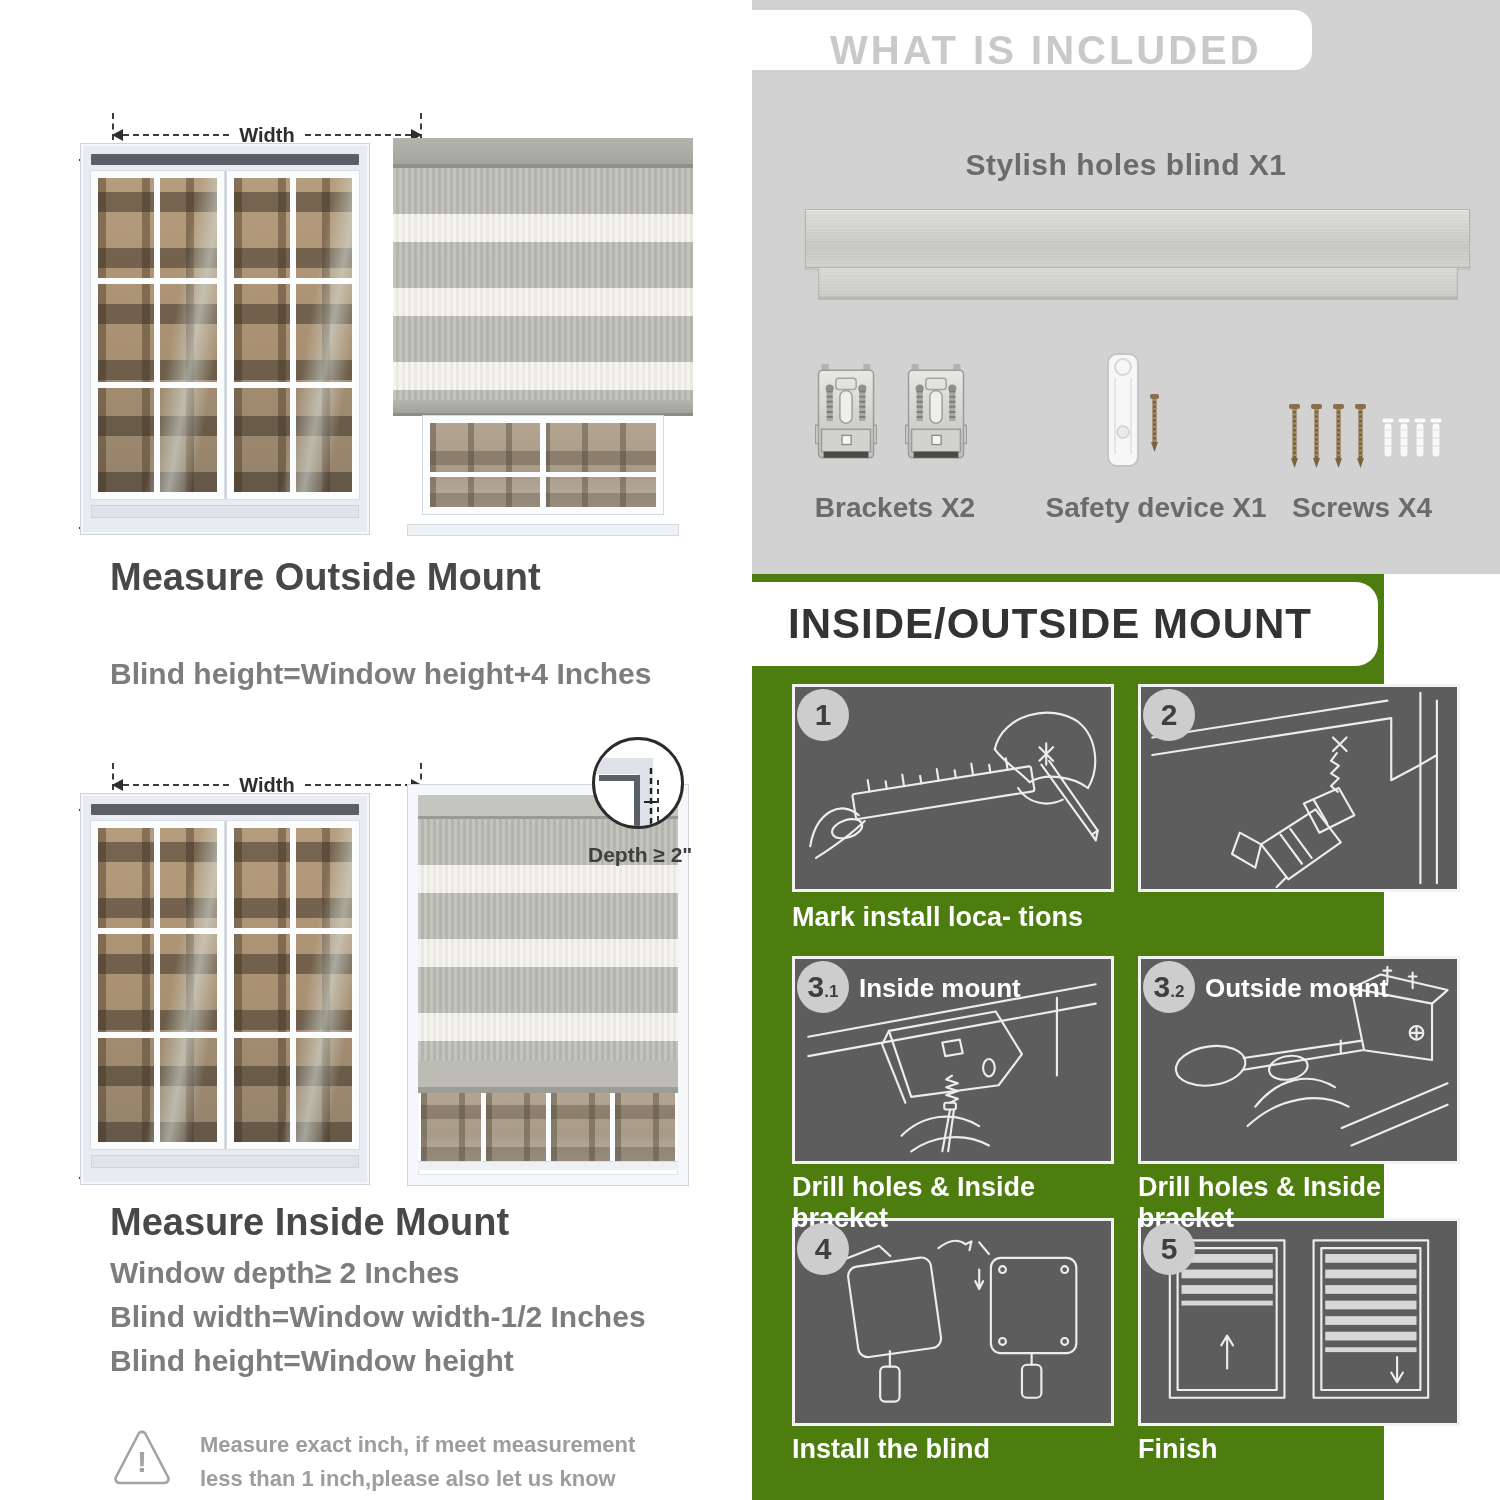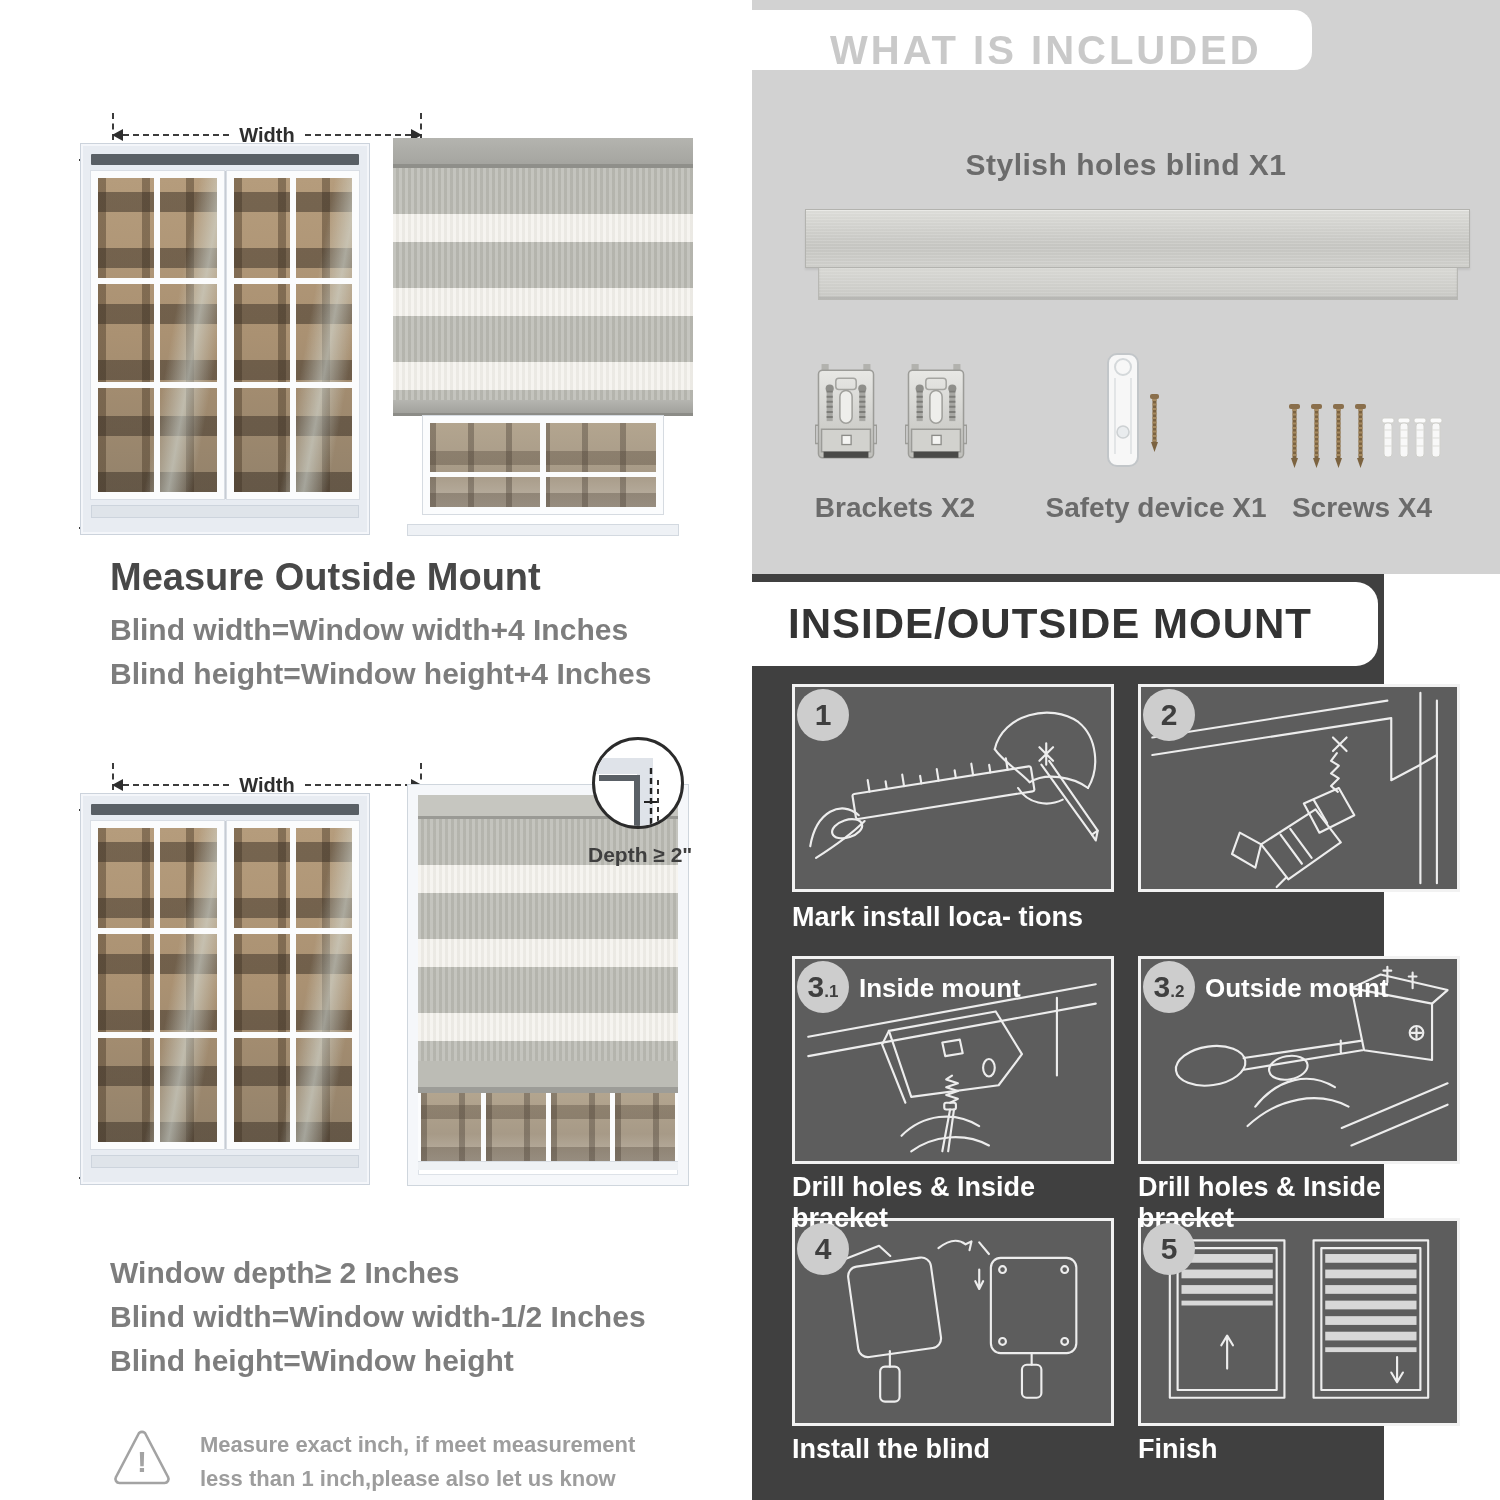--- a/index.html
+++ b/index.html
@@ -124,21 +124,21 @@
   .rail-bottom{position:absolute;left:66px;top:268px;width:640px;height:32px;
     background-image:repeating-linear-gradient(180deg, rgba(255,255,255,.12) 0 1px, rgba(0,0,0,0) 1px 3px),
       linear-gradient(180deg,#d8d8d4,#c8c8c4);
     border:1px solid #b8b8b4;border-top:none;box-shadow:inset 0 -2px 2px rgba(0,0,0,.12);}
   .item{position:absolute;}
   .item-label{position:absolute;top:492px;font-size:28px;font-weight:bold;color:#6b6b6b;text-align:center;}
   .lab-brackets{left:28px;width:230px;}
   .lab-safety{left:286px;width:236px;}
   .lab-screws{left:520px;width:180px;}
 
-  .mount{position:absolute;left:0;top:574px;width:632px;height:926px;background:#404040;}
+  .mount{position:absolute;left:0;top:574px;width:632px;height:926px;background:#4d7c0f;}
   .pill-title{
     position:absolute;left:0;top:8px;width:626px;height:84px;background:#fff;
     border-radius:0 22px 22px 0;color:#333;font-size:42px;font-weight:bold;
     letter-spacing:1px;line-height:84px;padding-left:36px;
   }
   .panel{position:absolute;width:322px;height:208px;border:3px solid #f2f2f2;background:#5d5d5d;}
   .p1,.p3,.p5{left:40px;}
   .p2,.p4,.p6{left:386px;}
   .r1{top:110px;} .r2{top:382px;} .r3{top:644px;}
   .panel svg{position:absolute;left:0;top:0;width:100%;height:100%;}
@@ -197,21 +197,20 @@
       <div class="rail"></div>
       <div class="under1 photo2">
         <div class="vbar"></div>
           <div class="hbar"></div>
       </div>
       <div class="sill1"></div>
     </div>
   </div>
 
   <div class="sec-title" style="top:556px;">Measure Outside Mount</div>
-  <div class="rule" style="top:613px;">Blind width=Window width+4 Inches</div>
   <div class="rule" style="top:657px;">Blind height=Window height+4 Inches</div>
 
   <div class="figure fig2">
     <div class="tickv t1"></div>
     <div class="tickv t2"></div>
     <div class="meas-w">
       <span class="arr left"></span>
       <span class="dash"></span>
       <span class="lbl">Width</span>
       <span class="dash"></span>
@@ -258,20 +257,21 @@
         <path d="M-4,26 H50 V90" stroke="#dfe3e9" stroke-width="16" fill="none"></path>
         <path d="M4,38 H42 V90" stroke="#5a6066" stroke-width="6" fill="none"></path>
         <line x1="56" y1="28" x2="56" y2="86" stroke="#222" stroke-width="2.4" stroke-dasharray="6 4"></line>
         <line x1="63" y1="40" x2="63" y2="86" stroke="#222" stroke-width="1.8" stroke-dasharray="5 4"></line>
         <line x1="49" y1="62" x2="62" y2="62" stroke="#222" stroke-width="2"></line>
       </svg>
     </div>
     <div class="depth-lbl">Depth ≥ 2"</div>
   </div>
 
+  <div class="sec-title" style="top:1201px;">Measure Inside Mount</div>
   <div class="rule" style="top:1256px;">Window depth≥ 2 Inches</div>
   <div class="rule" style="top:1300px;text-align:center;">Blind width=Window width-1/2 Inches</div>
   <div class="rule" style="top:1344px;">Blind height=Window height</div>
 
   <div class="note">
     <svg width="60" height="58" viewBox="0 0 60 58">
       <path d="M27,5 a5,5 0 0 1 6,0 L56,49 a4,4 0 0 1 -3.5,6 H7.5 a4,4 0 0 1 -3.5,-6 Z" fill="none" stroke="#a3a3a3" stroke-width="2.6" stroke-linejoin="round"></path>
       <text x="30" y="44" text-anchor="middle" font-family="Liberation Sans, sans-serif" font-size="30" font-weight="bold" fill="#a3a3a3">!</text>
     </svg>
     <div class="txt">Measure exact inch, if meet measurement less than 1 inch,please also let us know exact measurement, please do not leave it</div>

